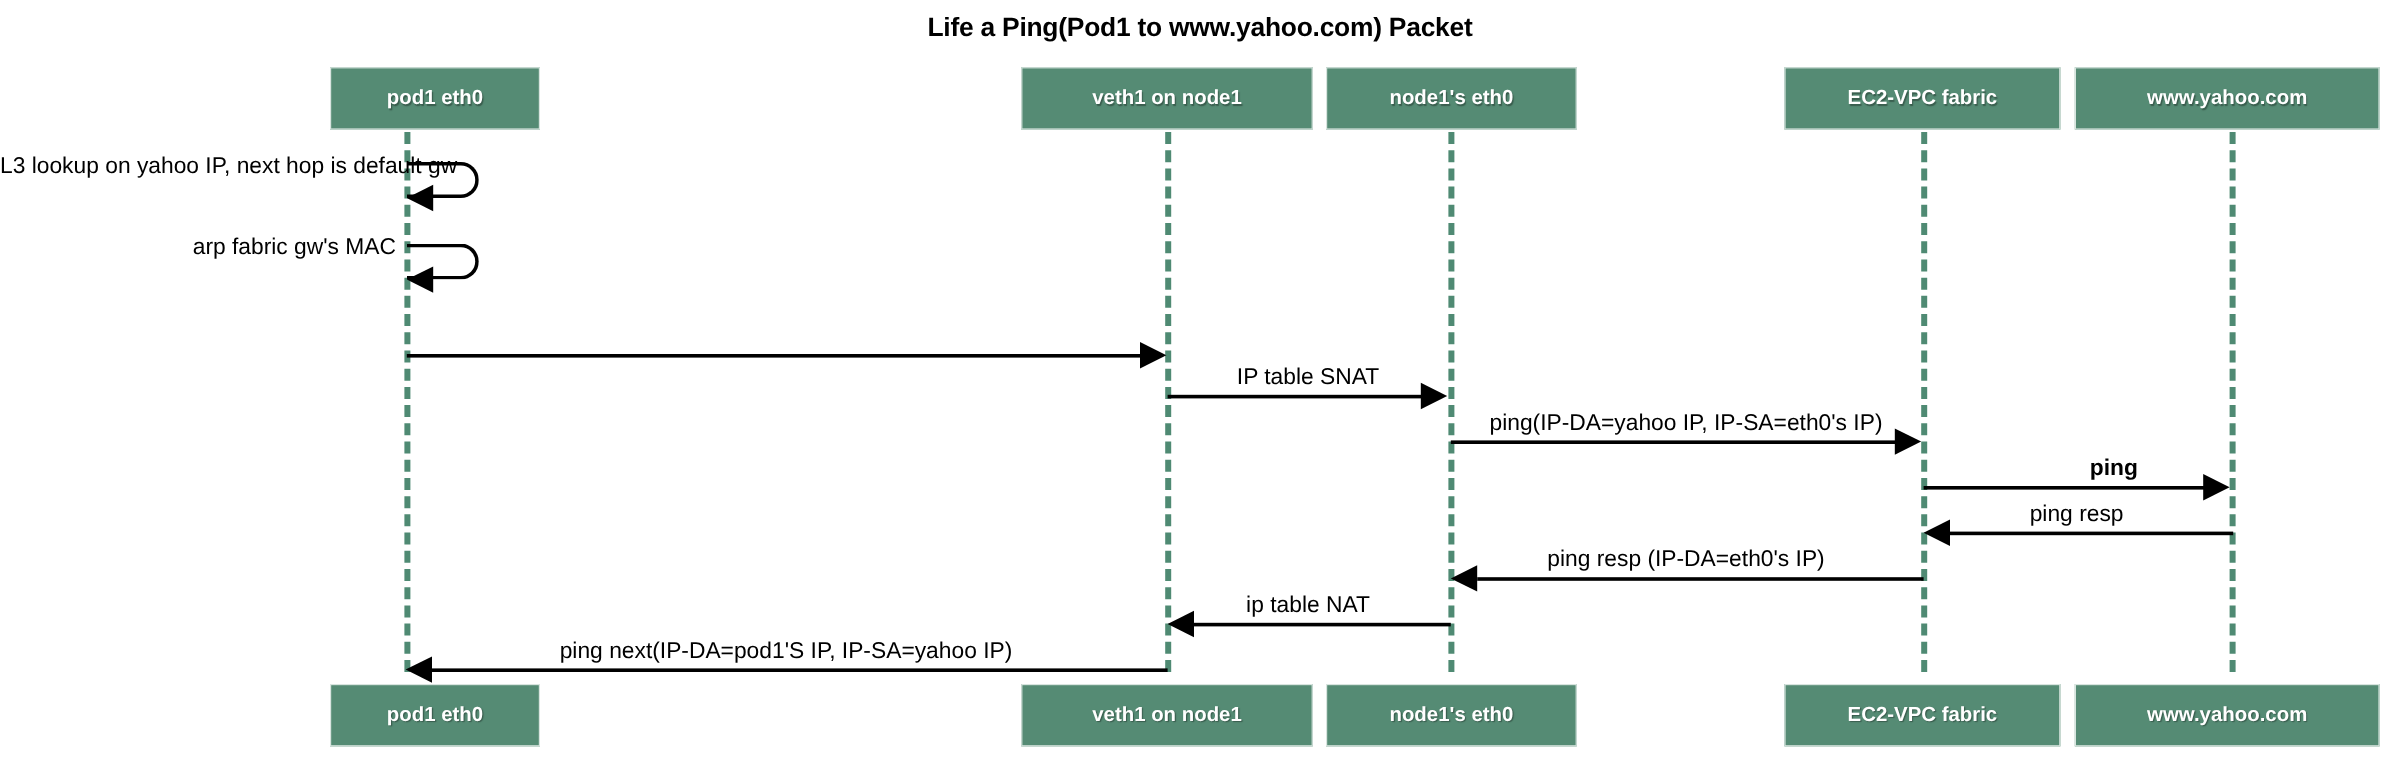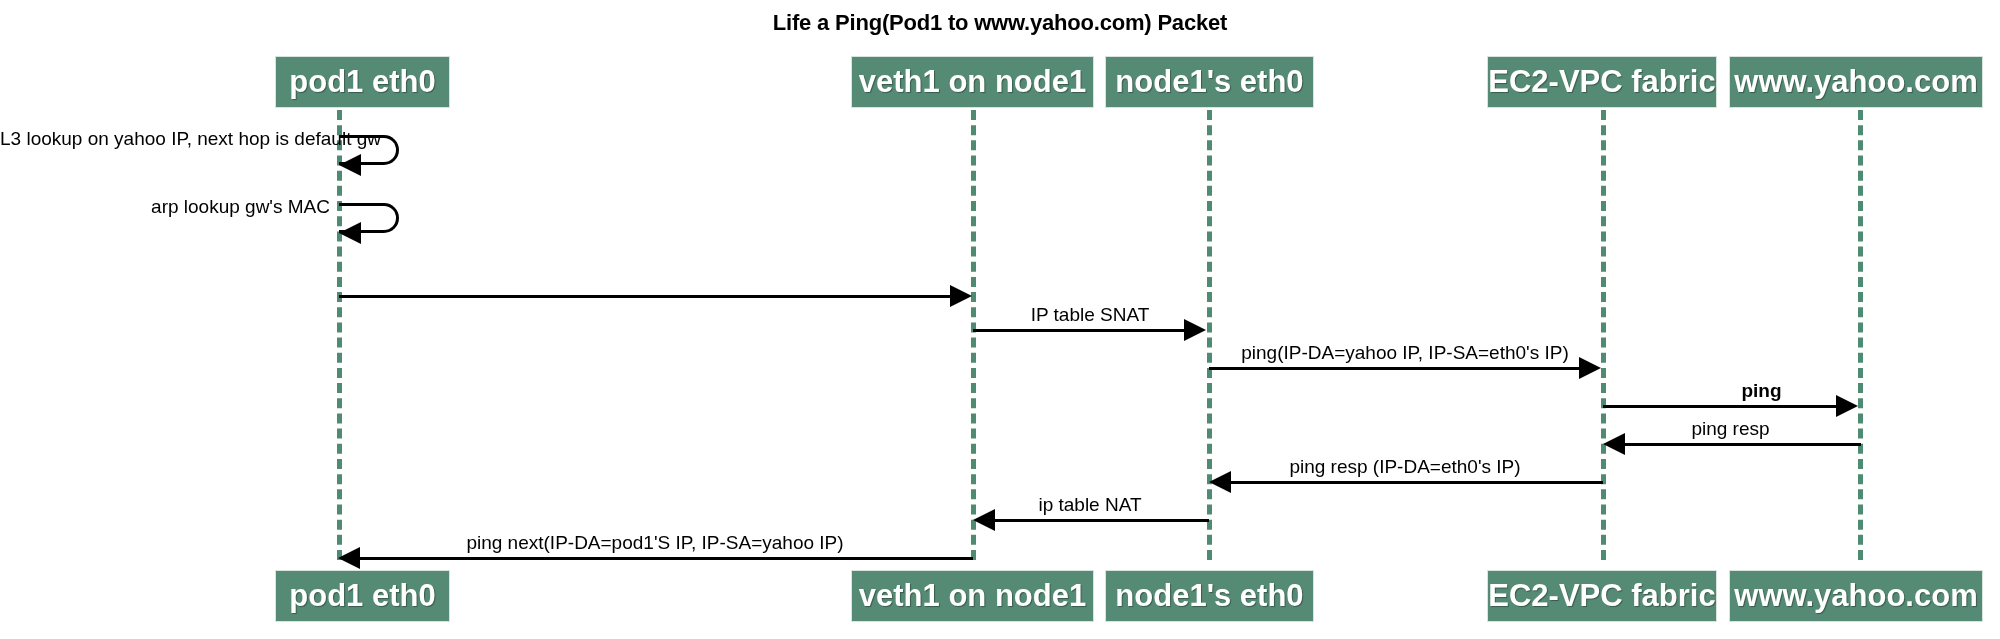--- a/index.html
+++ b/index.html
@@ -35,21 +35,21 @@
     border-left: 5px dashed #4f8a73;
     top: 110px;
     height: 450px;
   }
   .participant-box {
     position: absolute;
     box-sizing: border-box;
     background: #558b74;
     border: 1px solid #d8e4df;
     color: #ffffff;
-    font-size: 31px;
+    font-size: 17px;
     font-weight: bold;
     display: flex;
     align-items: center;
     justify-content: center;
     height: 52px;
     text-shadow: 1px 1px 1px rgba(0,0,0,0.35);
     white-space: nowrap;
   }
   .msg-line {
     position: absolute;
@@ -139,21 +139,21 @@
     <span>EC2-VPC fabric</span>
   </div>
   <div class="participant-box" style="left:1729px; top:570px; width:254px;">
     <span>www.yahoo.com</span>
   </div>
 
   <div class="self-label" style="left:0px; top:128px; width:330px;">L3 lookup on yahoo IP, next hop is default gw</div>
   <div class="self-loop" style="left:339px; top:135px;"></div>
   <div class="arrowhead left" style="left:339px; top:154px;"></div>
 
-  <div class="self-label" style="left:0px; top:196px; width:330px;">arp lookup gw's MAC</div>
+  <div class="self-label" style="left:0px; top:196px; width:330px;">arp fabric gw's MAC</div>
   <div class="self-loop" style="left:339px; top:203px;"></div>
   <div class="arrowhead left" style="left:339px; top:222px;"></div>
 
   <div class="msg-line" style="left:339px; top:295px; width:613px;"></div>
   <div class="arrowhead right" style="left:950px; top:285px;"></div>
 
   <div class="msg-label center" style="left:973px; top:305px; width:234px;">IP table SNAT</div>
   <div class="msg-line" style="left:973px; top:329px; width:213px;"></div>
   <div class="arrowhead right" style="left:1184px; top:319px;"></div>
 

